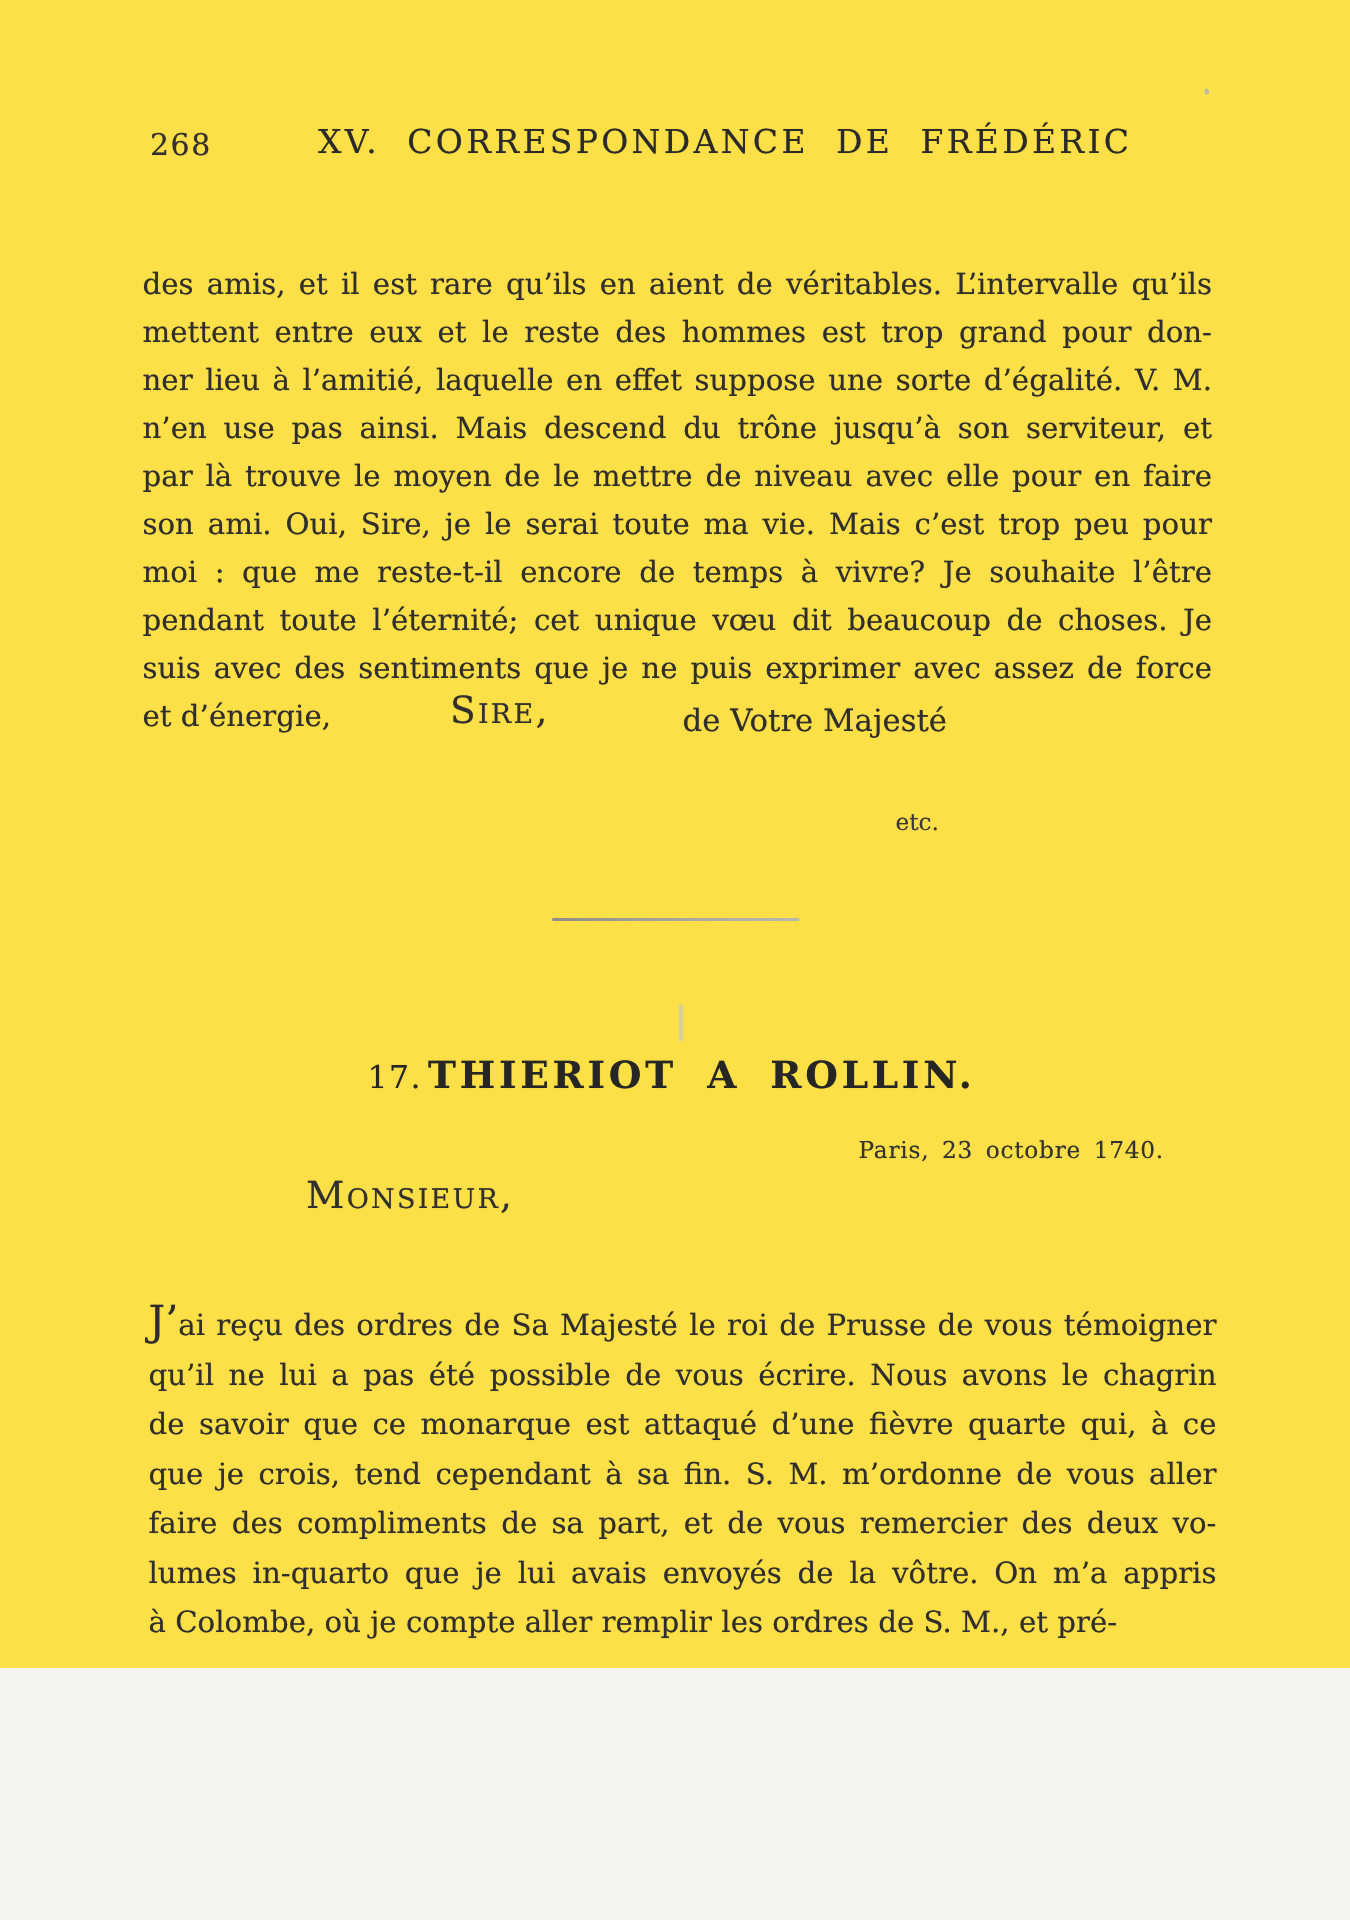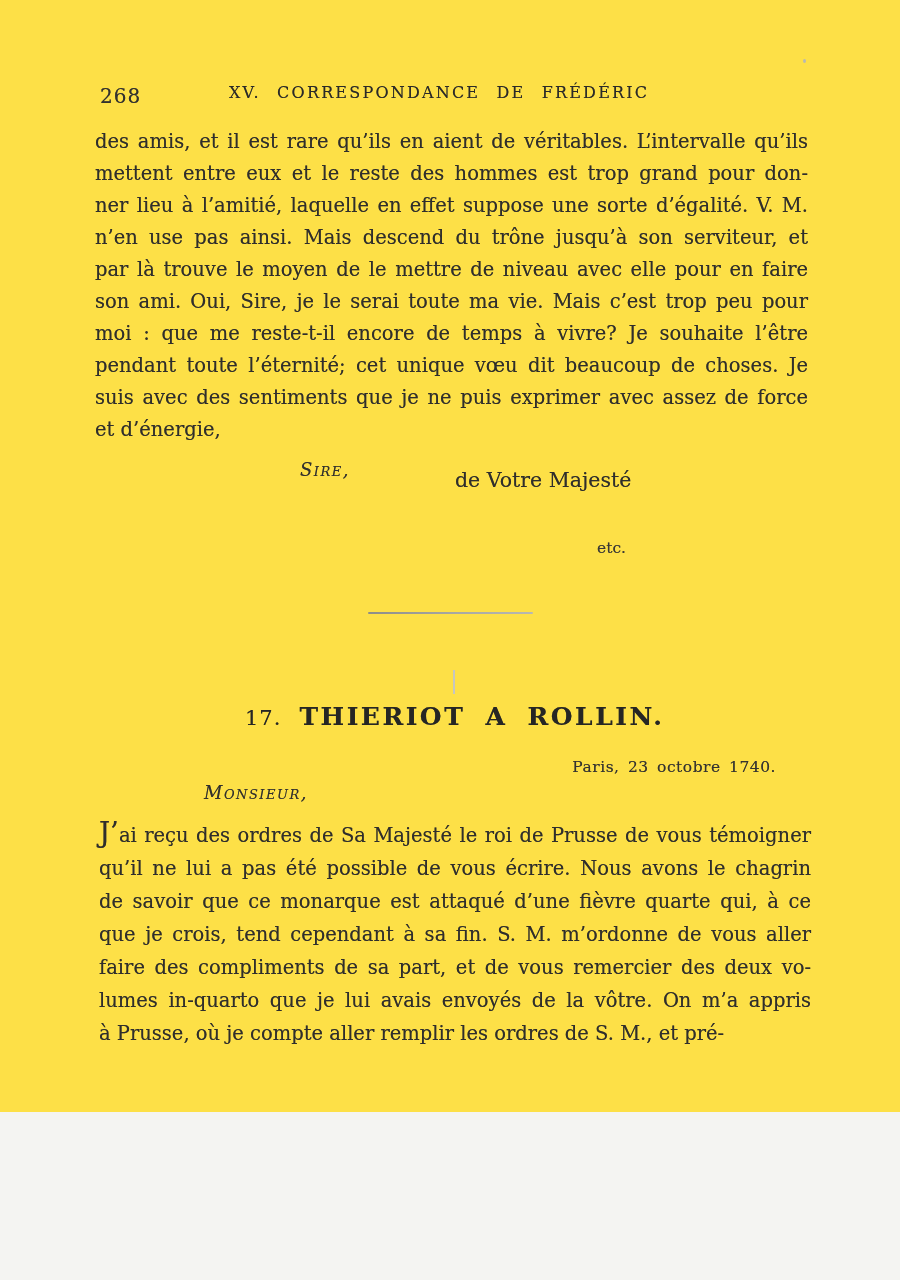--- a/index.html
+++ b/index.html
@@ -16,46 +16,47 @@
     overflow:hidden;
   }
   .ink{ text-shadow:0 0 0.5px rgba(46,46,44,0.55); }
 
   .page-number{
     position:absolute;left:100px;top:84px;
     font-size:20px;letter-spacing:1px;color:#32312f;
   }
   .running-head{
     position:absolute;left:212px;top:83px;
-    font-size:16px;letter-spacing:2.2px;word-spacing:9px;
-    color:#2a2a28;white-space:nowrap;margin-left:17px;
+    font-size:22px;letter-spacing:2.2px;word-spacing:9px;
+    color:#2a2a28;white-space:nowrap;
   }
 
   .body-par{
     position:absolute;
     font-size:19.5px;
     color:#2f2e2c;
+    margin-top:48px;
   }
   .par1{ top:126px;left:95px;width:713px;line-height:32px; }
   .par2{ top:816px;left:99px;width:712px;line-height:33px; }
   .tline{
     text-align:justify;
     text-align-last:justify;
     text-justify:inter-word;
     white-space:normal;
   }
   .tline.last{ text-align-last:left; }
   .initial-first .tline:first-child::first-letter{
     font-size:1.42em;
   }
 
   .salutation{
     position:absolute;
     font-variant:small-caps;
-    font-size:18px;letter-spacing:1.5px;color:#31302e;font-style:italic;
+    font-size:25px;letter-spacing:1.5px;color:#31302e;
   }
   .sire{ top:459px;left:300px; }
   .monsieur{ top:782px;left:204px; }
 
   .signature{
     position:absolute;top:468px;left:455px;
     font-size:20.5px;color:#2f2e2c;
   }
   .etcetera{
     position:absolute;top:539px;left:597px;
@@ -63,21 +64,21 @@
   }
 
   .divider{
     position:absolute;top:612px;left:368px;width:165px;height:2px;
     background:linear-gradient(to right,#8d8d89,#a9a9a4 55%,#b8b8b2);
     border-radius:1px;
   }
 
   .letter-heading{
     position:absolute;top:702px;left:245px;
-    display:flex;align-items:baseline;gap:18px;
+    display:flex;align-items:baseline;gap:4px;
     color:#262624;white-space:nowrap;justify-content:center;
   }
   .letter-heading .num{
     font-size:21px;letter-spacing:1px;
   }
   .letter-heading .ttl{
     font-size:25px;font-weight:bold;letter-spacing:2.5px;word-spacing:9px;
   }
 
   .dateline{
@@ -133,16 +134,16 @@
 
   <div class="salutation monsieur ink">Monsieur,</div>
 
   <div class="body-par par2 initial-first ink">
       <div class="tline">J’ai reçu des ordres de Sa Majesté le roi de Prusse de vous témoigner</div>
       <div class="tline">qu’il ne lui a pas été possible de vous écrire. Nous avons le chagrin</div>
       <div class="tline">de savoir que ce monarque est attaqué d’une fièvre quarte qui, à ce</div>
       <div class="tline">que je crois, tend cependant à sa fin. S. M. m’ordonne de vous aller</div>
       <div class="tline">faire des compliments de sa part, et de vous remercier des deux vo-</div>
       <div class="tline">lumes in-quarto que je lui avais envoyés de la vôtre. On m’a appris</div>
-      <div class="tline last">à Prusse, où je compte aller remplir les ordres de S. M., et pré-</div>
+      <div class="tline last">à Colombe, où je compte aller remplir les ordres de S. M., et pré-</div>
     </div>
 
 </div>
 
 </body></html>

